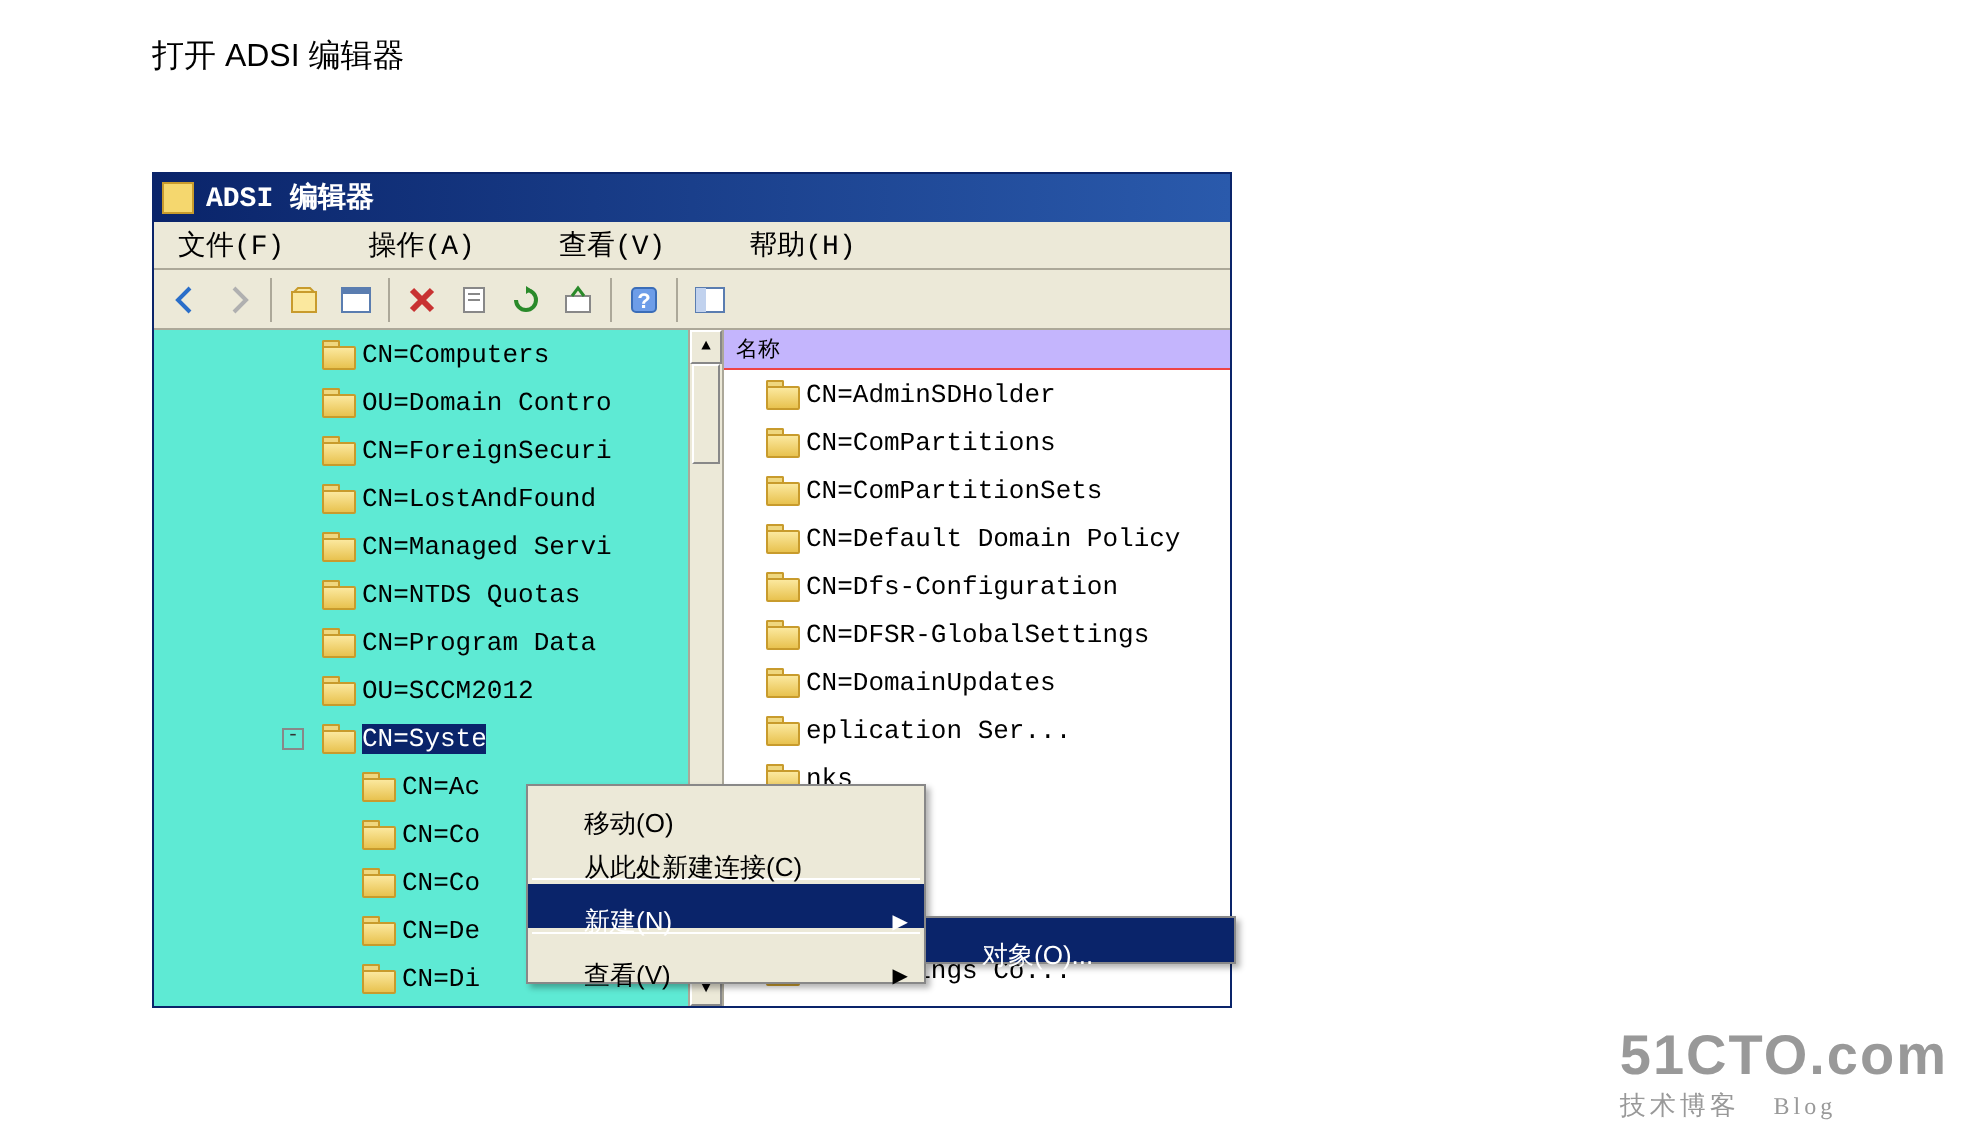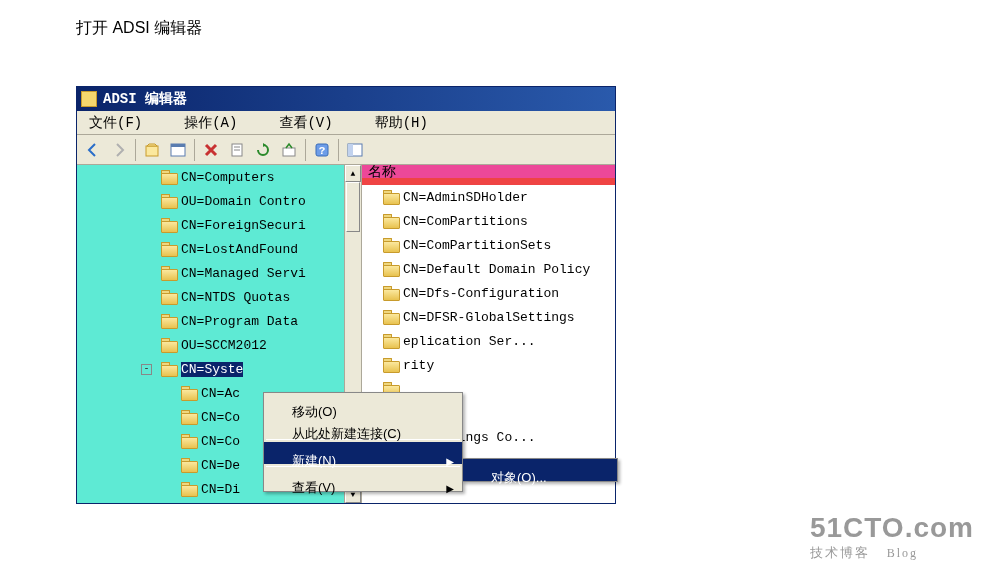--- a/index.html
+++ b/index.html
@@ -95,27 +95,27 @@
       overflow: hidden;
       position: relative;
       background: #5eead4;
     }
     .list-panel {
       flex: 1;
       background: #fff;
       overflow: hidden;
     }
     .list-header {
-      background: #ec4899;
-      border-bottom: 7px solid #ef4444;
+      background: #c4b5fd;
+      border-bottom: 1px solid #ef4444;
       height: 20px;
       display: flex;
       align-items: center;
       padding: 0 6px;
-      font-size: 14px;
+      font-size: 11px;
     }
     .tree-item, .list-item {
       height: 24px;
       display: flex;
       align-items: center;
       padding-left: 21px;
       gap: 4px;
       font-size: 13px;
       white-space: nowrap;
     }
@@ -431,21 +431,29 @@
           <div class="list-item">
             <span class="folder-icon"></span>
             <span>CN=Dfs-Configuration</span>
           </div>
           <div class="list-item">
             <span class="folder-icon"></span>
             <span>CN=DFSR-GlobalSettings</span>
           </div>
           <div class="list-item">
             <span class="folder-icon"></span>
+            <span>CN=DomainUpdates</span>
+          </div>
+          <div class="list-item">
+            <span class="folder-icon"></span>
             <span>eplication Ser...</span>
+          </div>
+          <div class="list-item">
+            <span class="folder-icon"></span>
+            <span>nks</span>
           </div>
           <div class="list-item">
             <span class="folder-icon"></span>
             <span>rity</span>
           </div>
           <div class="list-item">
             <span class="folder-icon"></span>
             <span></span>
           </div>
           <div class="list-item">

